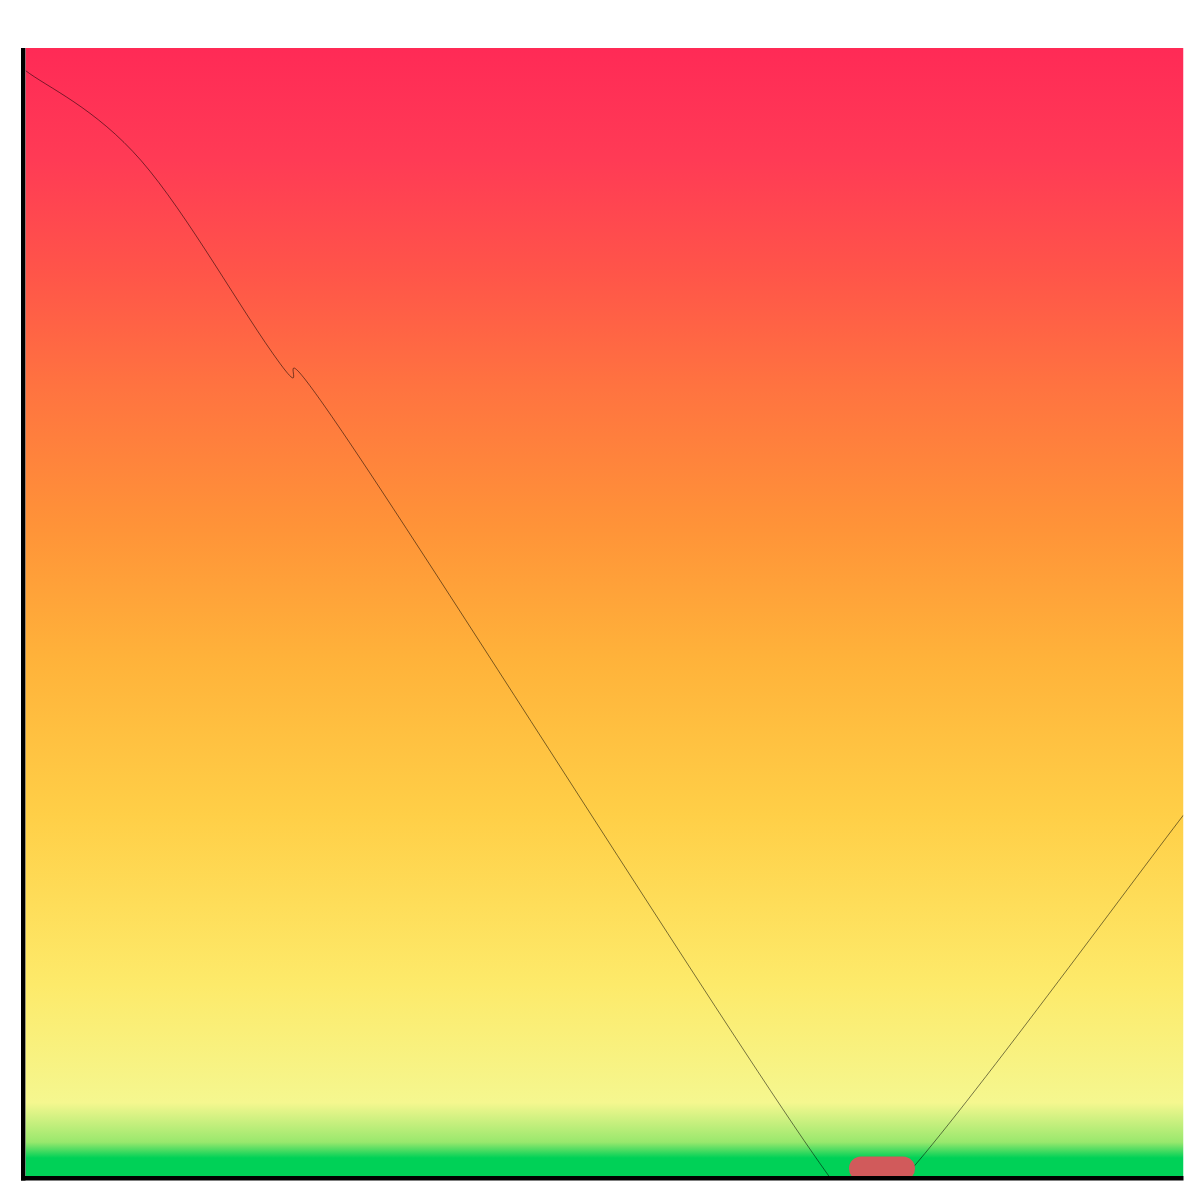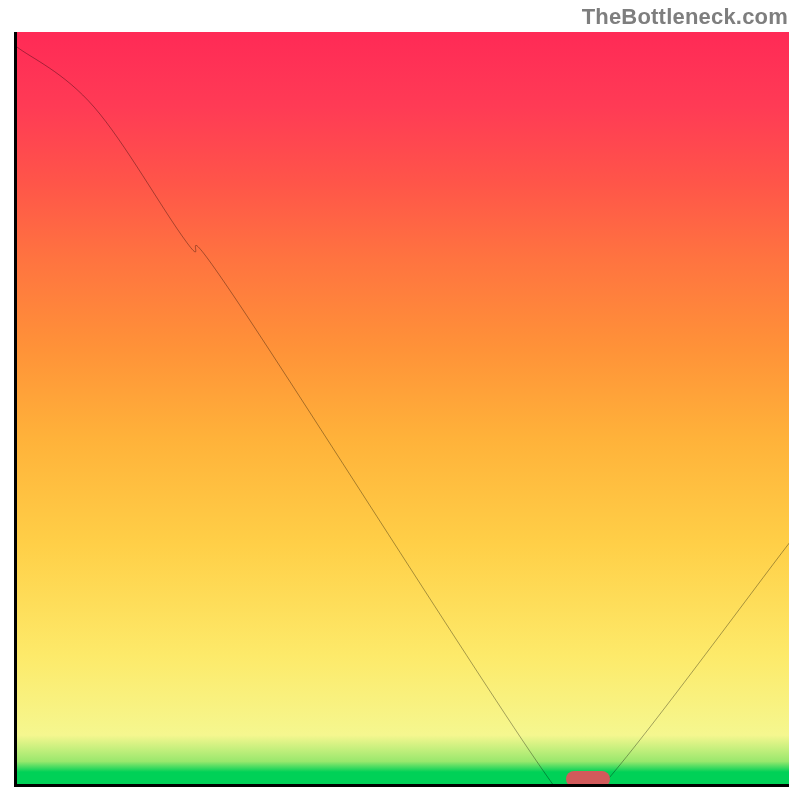--- a/index.html
+++ b/index.html
@@ -75,21 +75,20 @@
     width: 100%;
     height: 100%;
     z-index: 3;
   }
 </style>
 </head>
 <body>
 
 <div class="chart-wrap">
 
-  <div class="watermark">TheBottleneck.com</div>
 
   <div class="plot-area">
 
     <div class="gradient-bg"></div>
 
     <svg class="curve" viewBox="0 0 100 100" preserveAspectRatio="none">
       <path id="curve-path" fill="none" stroke="#000" stroke-width="0.35" vector-effect="non-scaling-stroke" stroke-linecap="round" stroke-linejoin="round" d="M 0 2 C 1.80 3.44, 6.04 5.32, 10 10 C 13.96 14.68, 18.76 23.50, 22 28 C 25.24 32.50, 19.72 22.40, 28 35 C 36.28 47.60, 60.08 86.30, 68 98 C 75.92 109.70, 70.56 99.64, 72 100 C 73.44 100.36, 70.96 105.76, 76 100 C 81.04 94.24, 95.68 73.76, 100 68"></path>
     </svg>
 
     <div class="marker" id="marker" style="left: 549.28px; top: 738.736px;"></div>

